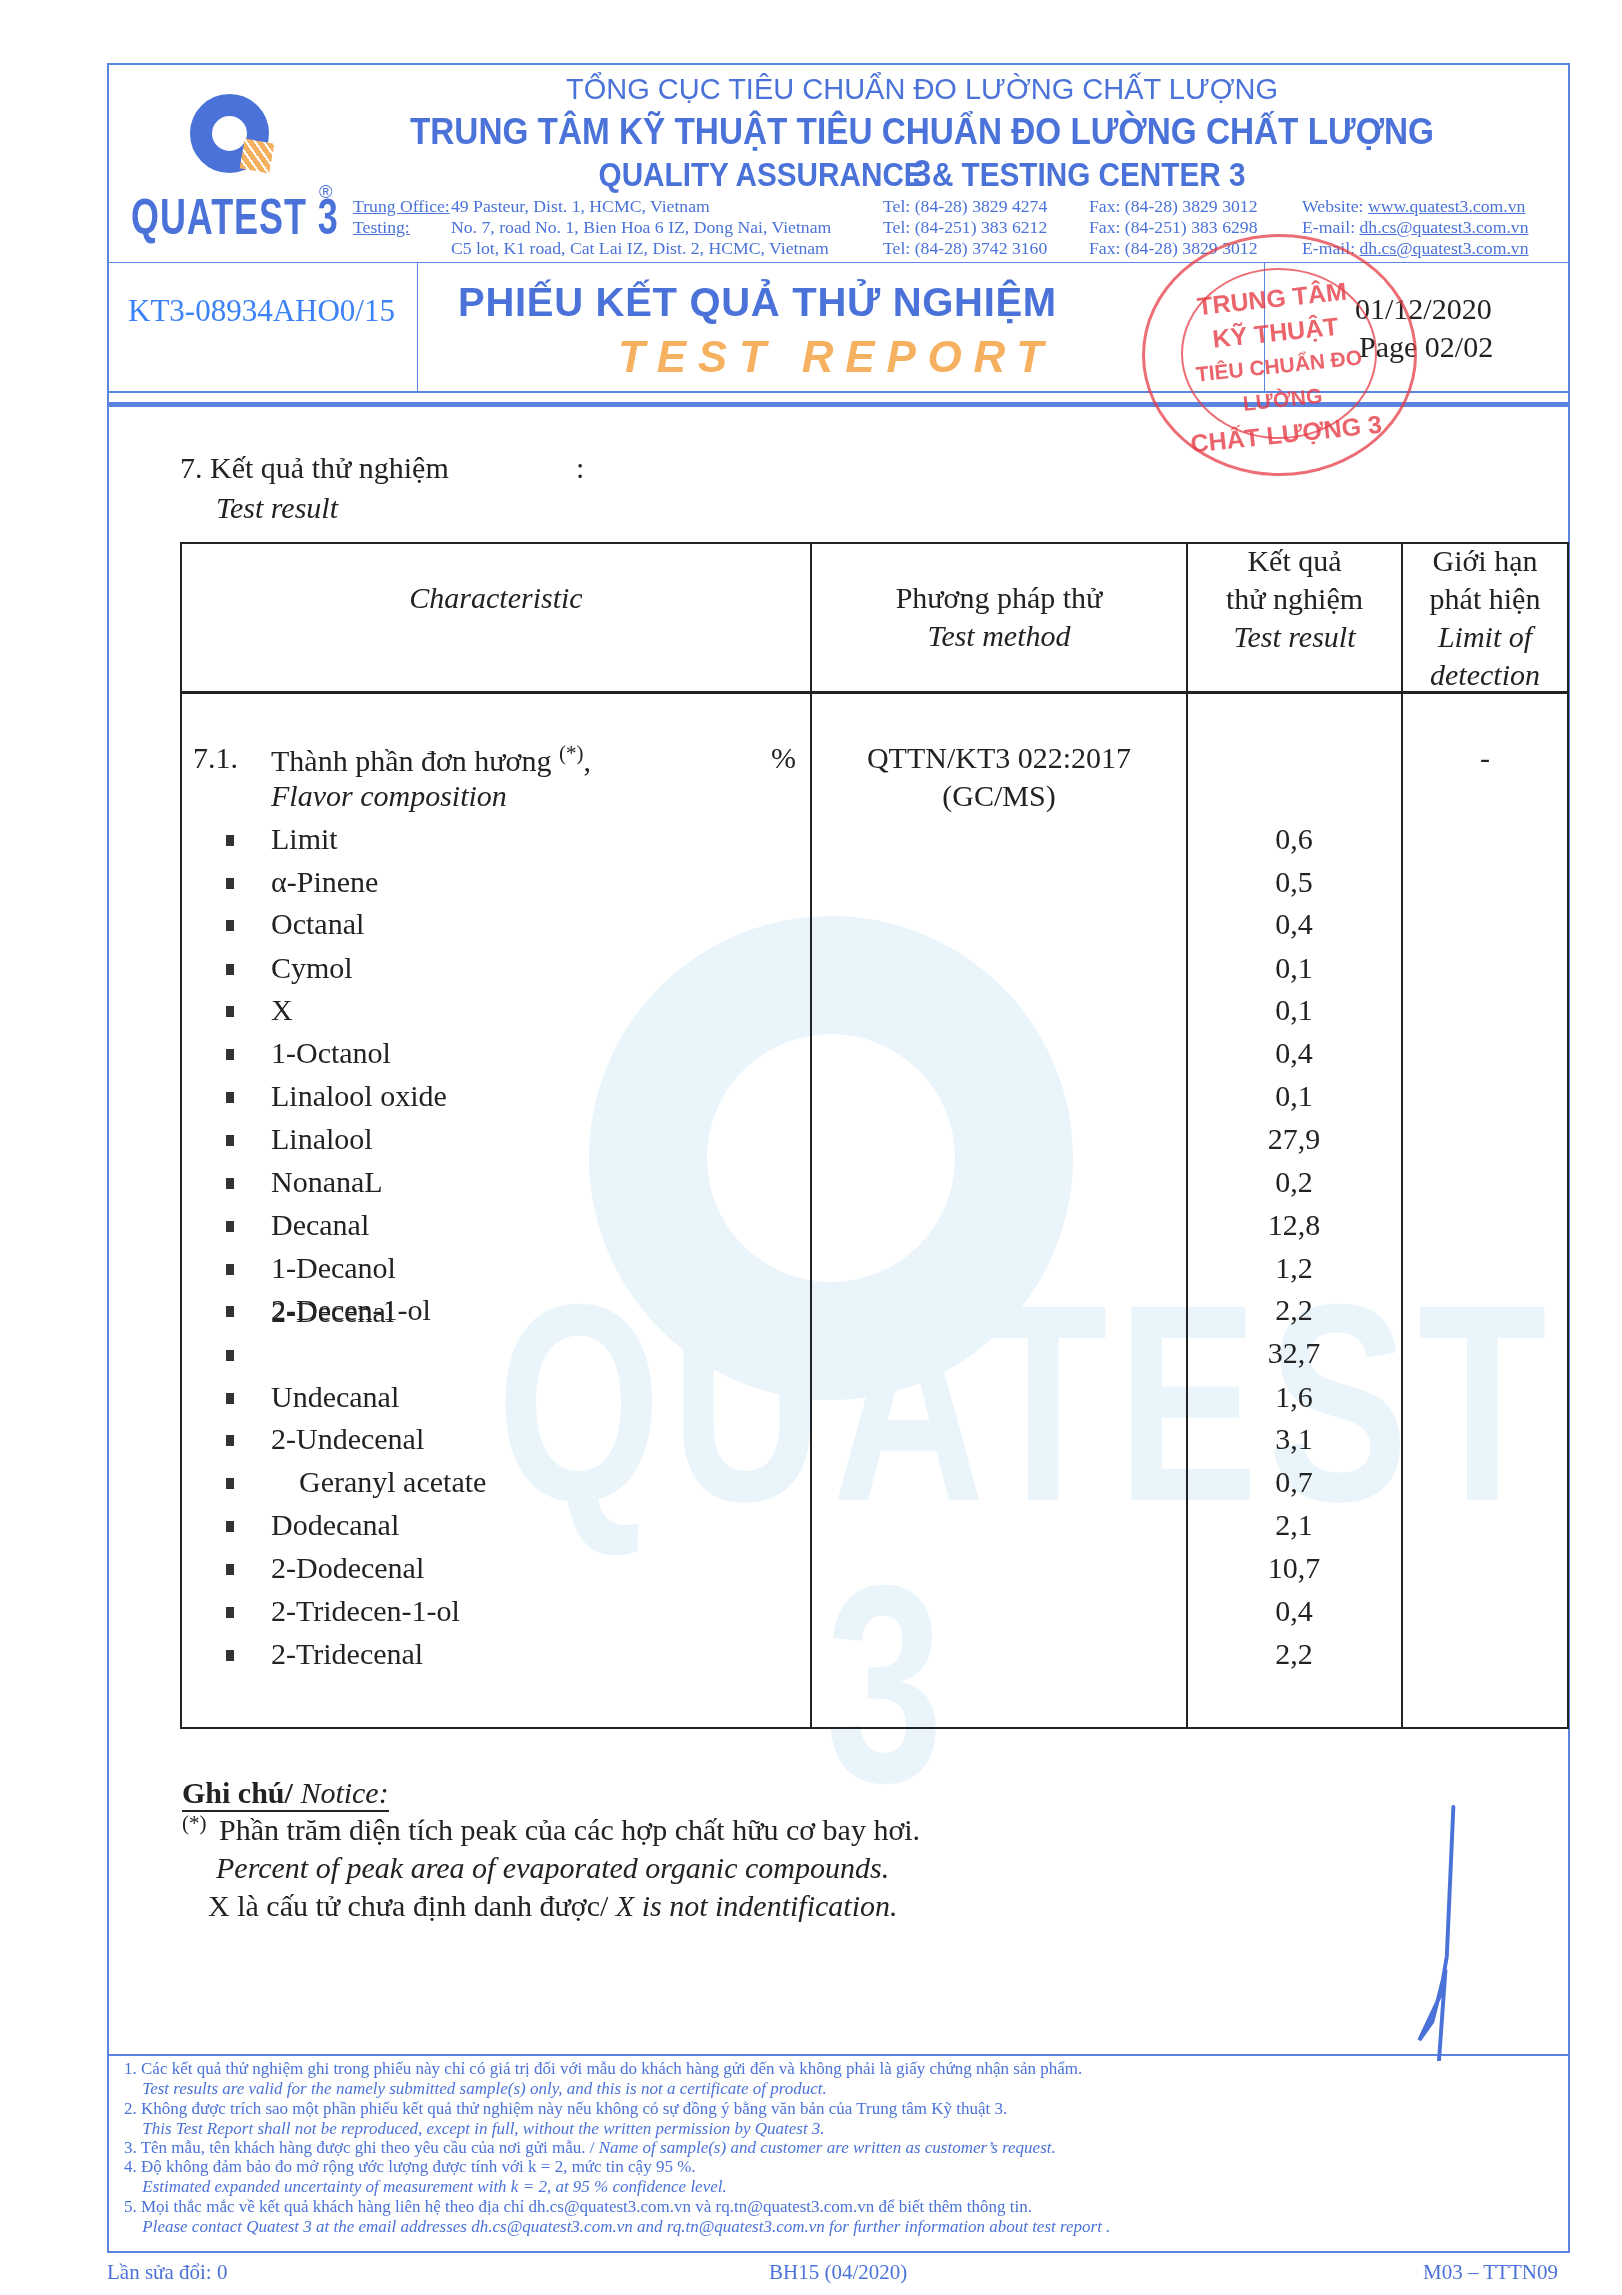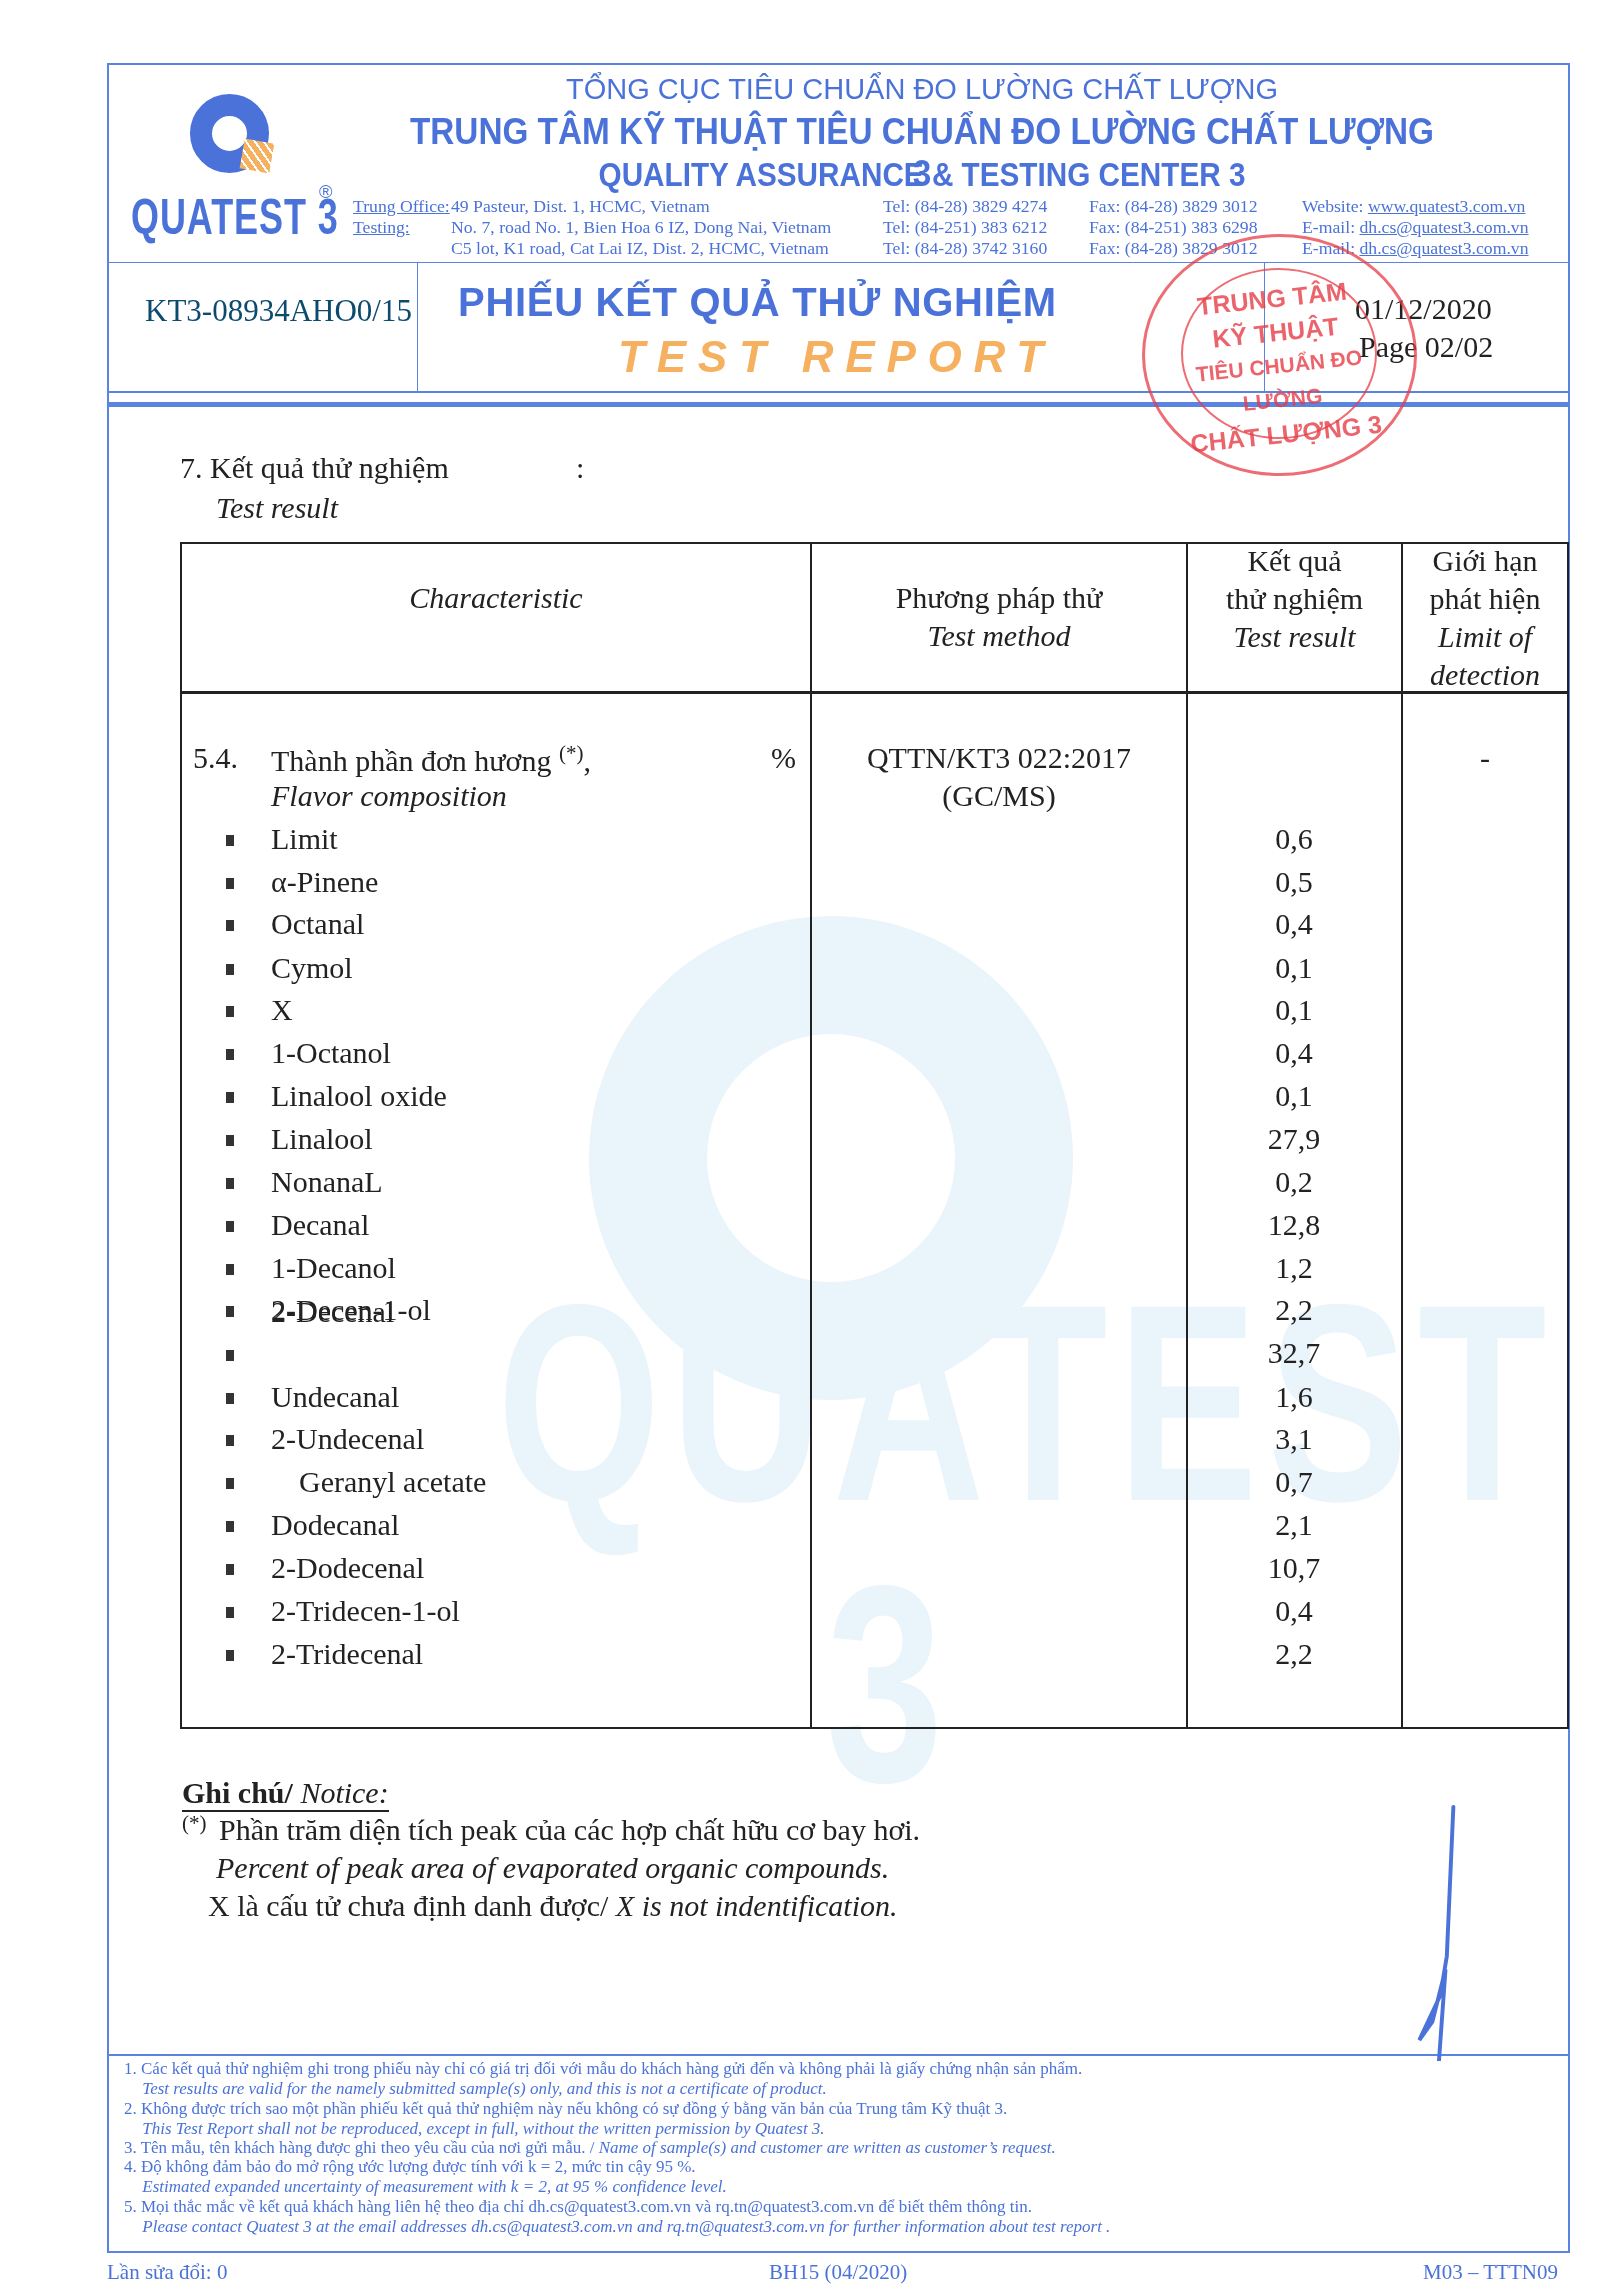--- a/index.html
+++ b/index.html
@@ -59,21 +59,21 @@
     transform: rotate(10deg);
   }
   .logo-text {
     position: absolute; left: 131px; top: 188px; font-family: "Liberation Sans", "DejaVu Sans", sans-serif;
     font-weight: bold; font-size: 50px; color: #4a72d8; transform: scaleX(0.72); transform-origin: left;
     letter-spacing: 1.3px;
   }
   .logo-reg { position: absolute; left: 319px; top: 181px; font-family: "Liberation Sans", sans-serif; font-size: 18.3px; color: #4a72d8; }
 
   
-  .report-no { position: absolute; left: 128px; top: 293px; font-size: 31px; color: #0c4a6e; margin-left: 17px; }
+  .report-no { position: absolute; left: 128px; top: 293px; font-size: 31px; color: #3b82f6; }
   .title-vi {
     position: absolute; left: 458px; top: 280px; font-family: "Liberation Sans", "DejaVu Sans", sans-serif;
     font-weight: bold; font-size: 40px; color: #4a72d8; letter-spacing: 0.7px;
   }
   .title-en {
     position: absolute; left: 618px; top: 332px; font-family: "Liberation Sans", "DejaVu Sans", sans-serif;
     font-weight: bold; font-style: italic; font-size: 44px; color: #f5b060; letter-spacing: 11.8px;
   }
   .date { position: absolute; left: 1355px; top: 292px; font-size: 30px; color: #222; }
   .page { position: absolute; left: 1359px; top: 330px; font-size: 30px; color: #222; }
@@ -203,21 +203,21 @@
     <div>thử nghiệm</div>
     <div><i>Test result</i></div>
   </div>
   <div class="th" style="left:1403px;top:542px;width:164px;">
     <div>Giới hạn</div>
     <div>phát hiện</div>
     <div><i>Limit of</i></div>
     <div><i>detection</i></div>
   </div>
 
-  <div class="row-label" style="left:193px;top:741px;">5.4.</div>
+  <div class="row-label" style="left:193px;top:741px;">7.1.</div>
   <div class="row-label" style="left:271px;top:741px;">
     <span>Thành phần đơn hương</span>
     <sup style="font-size:21px;">(*)</sup><span>,</span>
   </div>
   <div class="row-label" style="left:271px;top:779px;font-style:italic;">Flavor composition</div>
   <div class="row-label" style="left:771px;top:741px;">%</div>
   <div class="row-label" style="left:812px;top:741px;width:374px;text-align:center;">QTTN/KT3 022:2017</div>
   <div class="row-label" style="left:812px;top:779px;width:374px;text-align:center;">(GC/MS)</div>
   <div class="row-label" style="left:1403px;top:741px;width:164px;text-align:center;">-</div>
 

